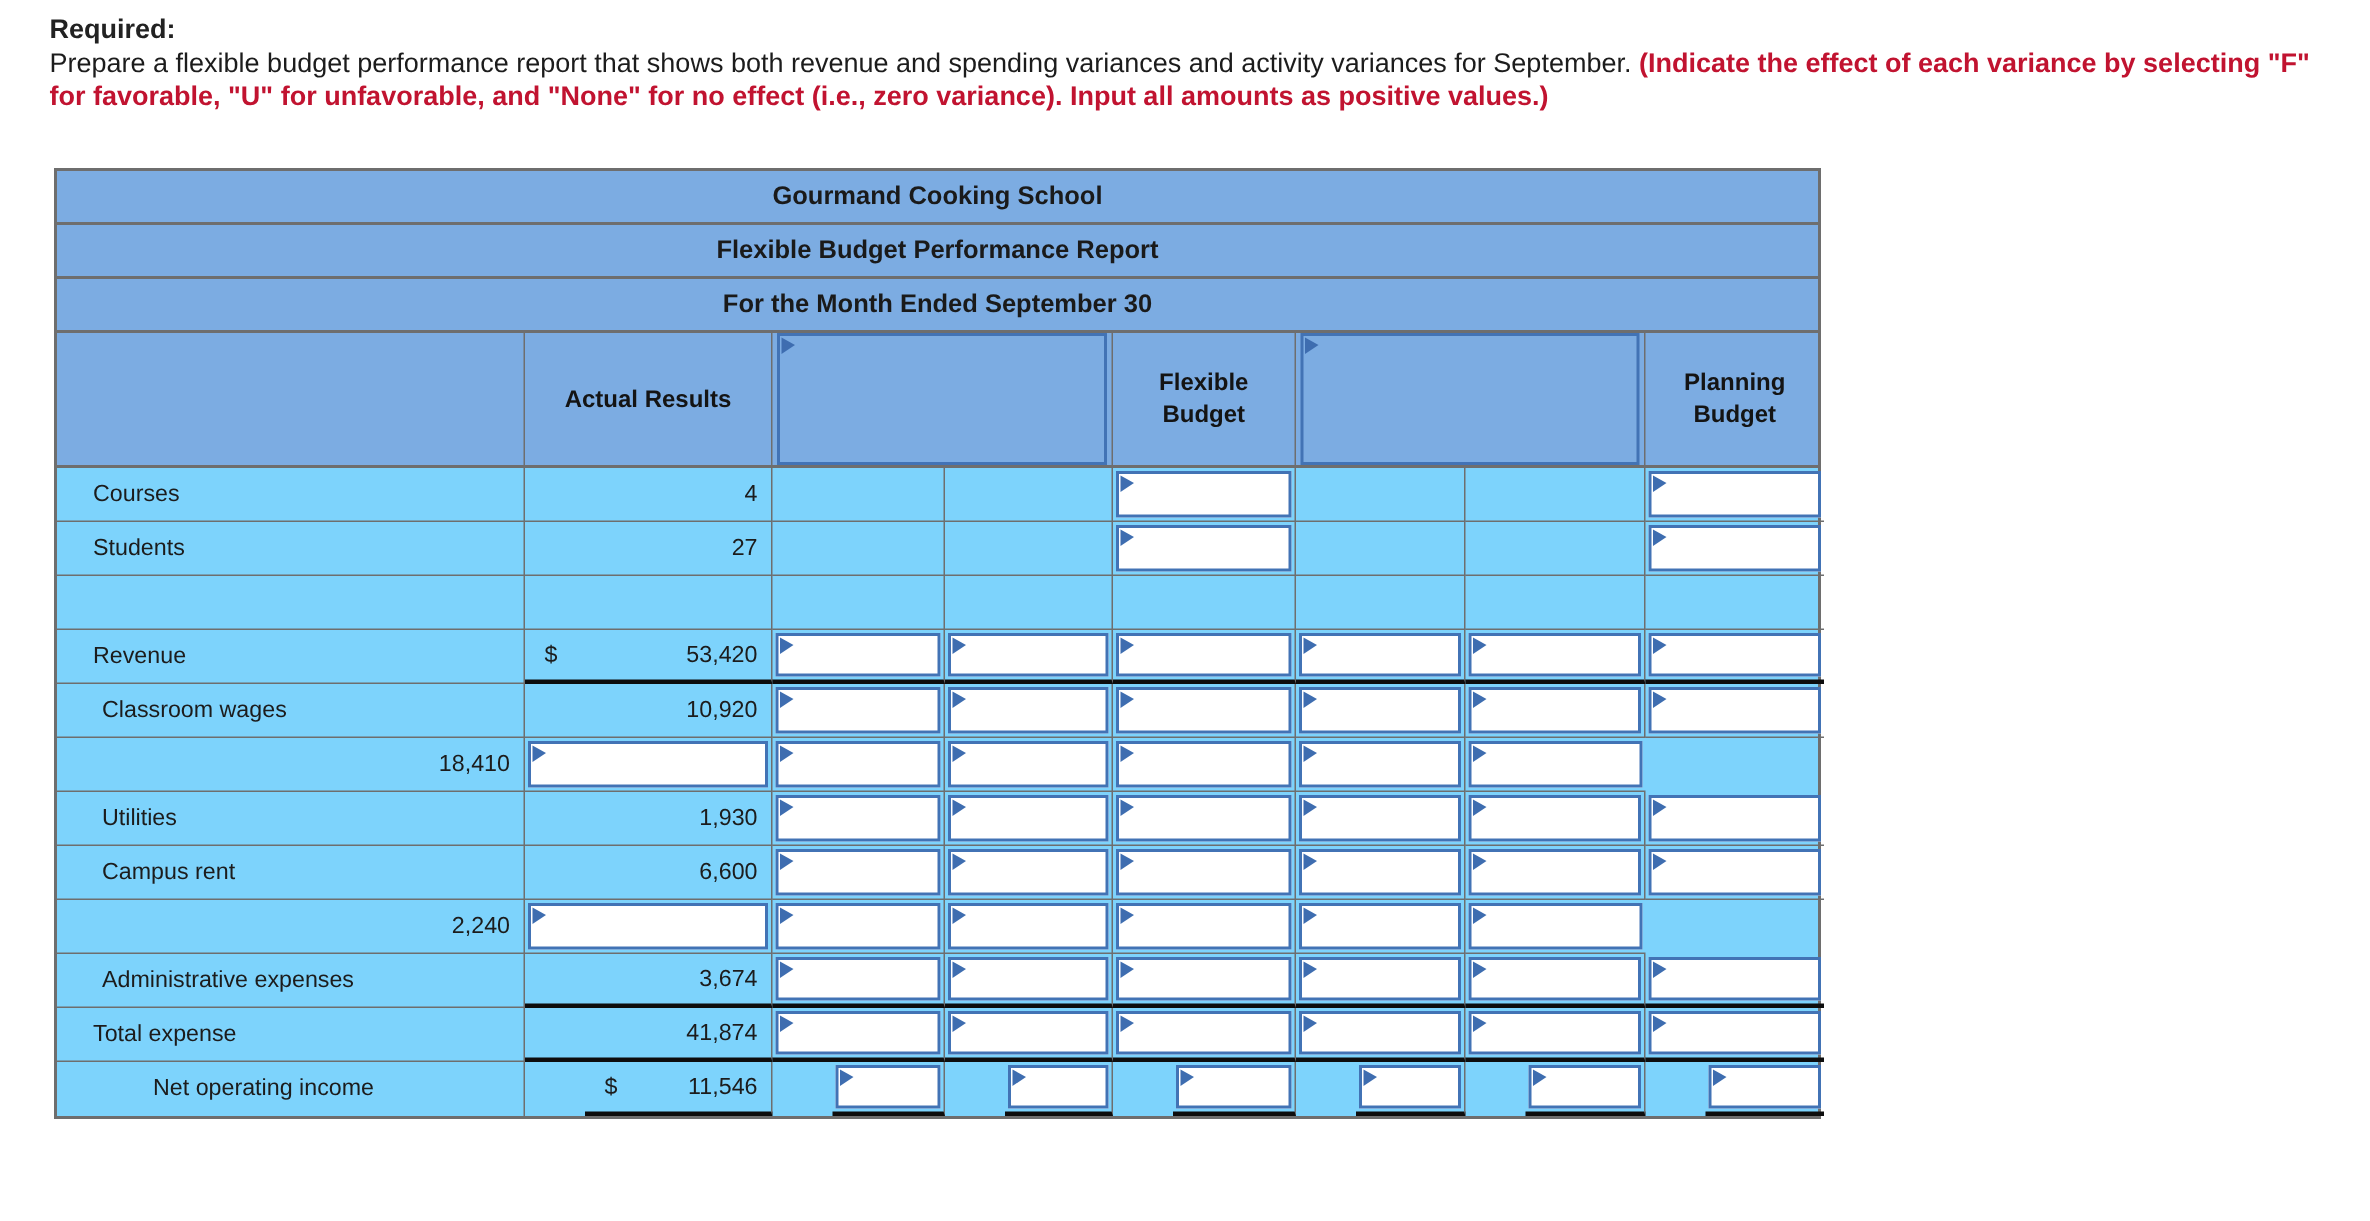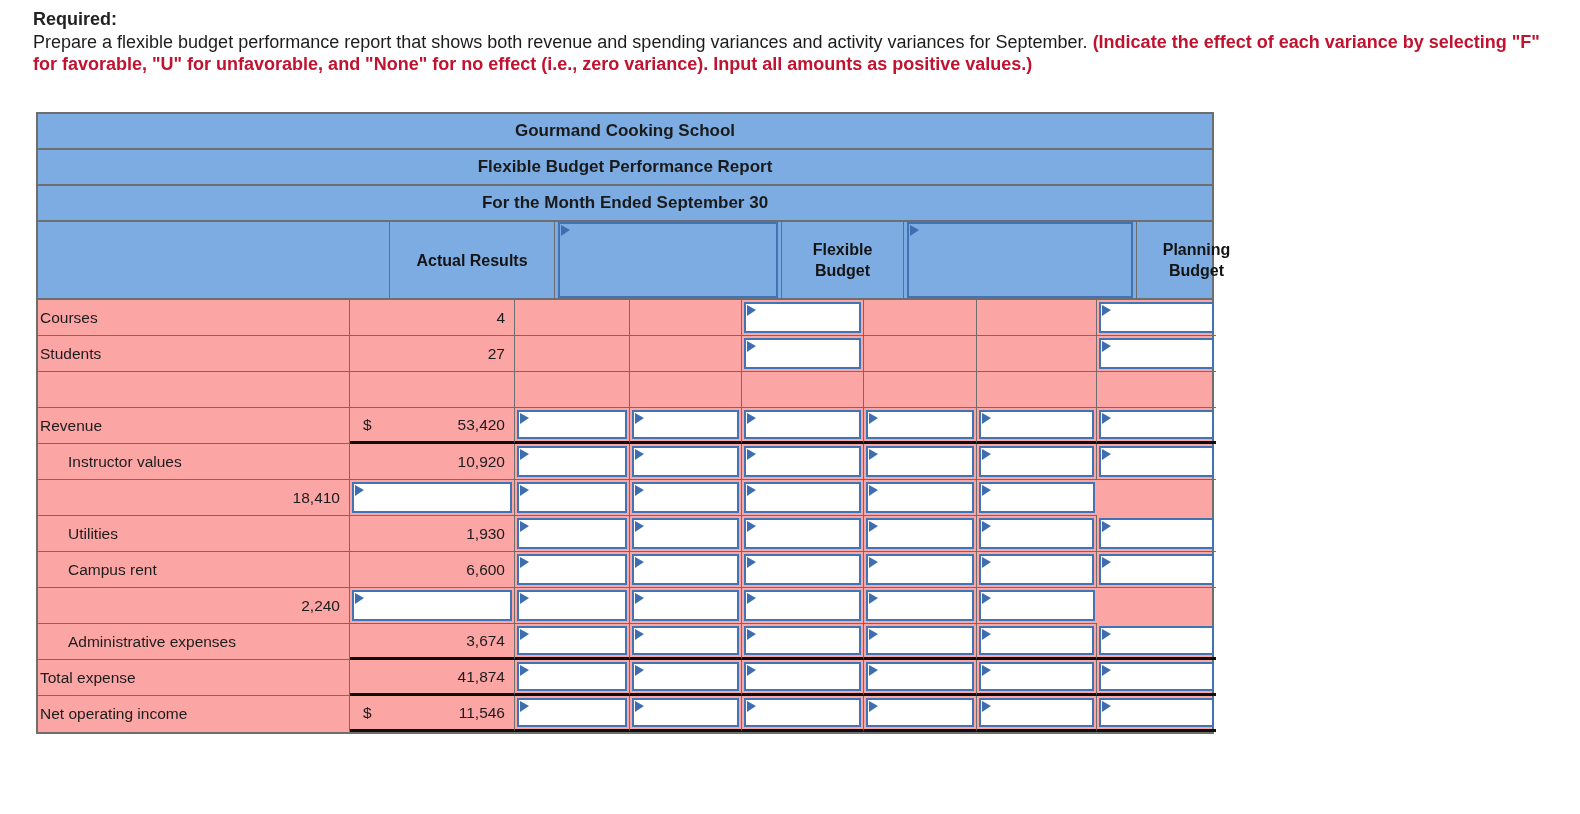--- a/index.html
+++ b/index.html
@@ -5,41 +5,41 @@
   * { box-sizing: border-box; margin: 0; padding: 0; }
   html,body { background:#ffffff; width:1580px; height:814px; overflow:hidden;
     font-family:"Liberation Sans", sans-serif; color:#1c1c1c; }
 
   .instructions { position:absolute; left:33px; top:8px; width:1522px;
     font-size:18px; line-height:22px; }
   .req { font-weight:bold; color:#222; margin-bottom:1px; }
   .red { color:#c11330; font-weight:bold; }
 
   .budget-table { position:absolute; left:36px; top:112px; width:1178px;
-    border:2px solid #6e6e6e; background:#fca5a5; }
+    border:2px solid #6e6e6e; background:#7dd3fc; }
 
   .title-row { height:36px; background:var(--blue,#7cace2); border-bottom:2px solid #6e6e6e;
     font-weight:bold; font-size:17px; text-align:center; line-height:34px; color:#1a1a1a; }
 
   .grid { display:grid; grid-template-columns:312px 165px 115px 112px 122px 113px 120px 119px; }
 
-  .hrow { height:78px; background:var(--blue,#7cace2); border-bottom:2px solid #6e6e6e;padding-left:40px; }
+  .hrow { height:90px; background:var(--blue,#7cace2); border-bottom:2px solid #6e6e6e; }
   .hcell { border-right:1px solid #6e6e6e; display:flex; align-items:center; justify-content:center;
     text-align:center; font-weight:bold; font-size:16px; line-height:21px; padding:0 10px; color:#141414; }
   .hcell:last-child { border-right:none; }
   .span2 { grid-column:span 2; padding:0; }
 
   .hbox { position:relative; width:100%; height:100%; margin:3px; border:2px solid #4273b5; }
 
   .trow { height:36px; }
   .cell { border-right:1px solid #6e6e6e; border-bottom:1px solid #6e6e6e;
     position:relative; font-size:15.5px; display:flex; align-items:center; }
   .cell:last-child { border-right:none; }
-  .trow:last-child .cell { border-bottom:none; }
-  .lbl { padding-left:2px; }
+  .trow:last-child .cell { border-bottom:none;margin-left:40px; }
+  .lbl { padding-left:24px; }
   .lbl.ind { padding-left:30px; }
   .ar { justify-content:space-between; padding:0 9px 0 13px; }
   .ar .num { margin-left:auto; }
 
   .thick .cell { border-bottom:3px solid #0d0d0d; }
   .thick .cell.lbl { border-bottom:1px solid #6e6e6e;text-align:right; }
   .trow.thick:last-child .cell { border-bottom:3px solid #0d0d0d; }
   .trow.thick:last-child .cell.lbl { border-bottom:none; }
 
   .boxcell { padding:0; }
@@ -169,21 +169,21 @@
             <span class="tri"></span>
           </div>
         </div>
         <div class="cell boxcell">
           <div class="ibox">
             <span class="tri"></span>
           </div>
         </div>
       </div>
       <div class="grid trow">
-        <div class="cell lbl ind">Instructor values</div>
+        <div class="cell lbl ind">Classroom wages</div>
         <div class="cell ar">
           <span class="dol"></span>
           <span class="num">10,920</span>
         </div>
         <div class="cell boxcell">
           <div class="ibox">
             <span class="tri"></span>
           </div>
         </div>
         <div class="cell boxcell">

